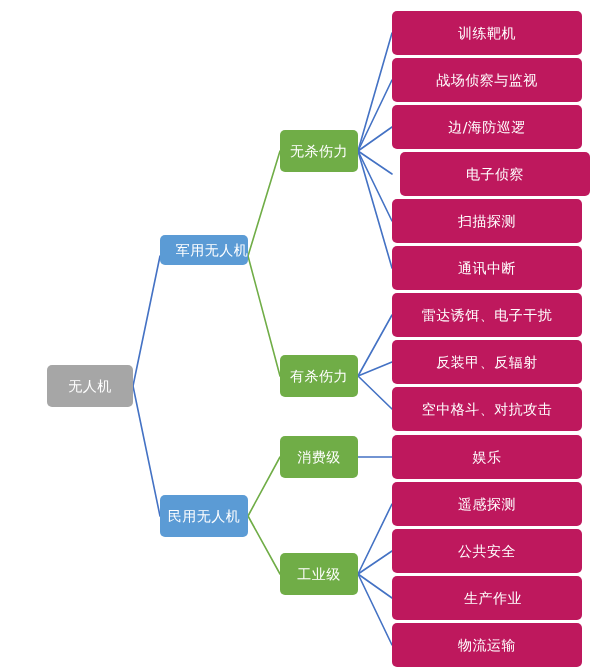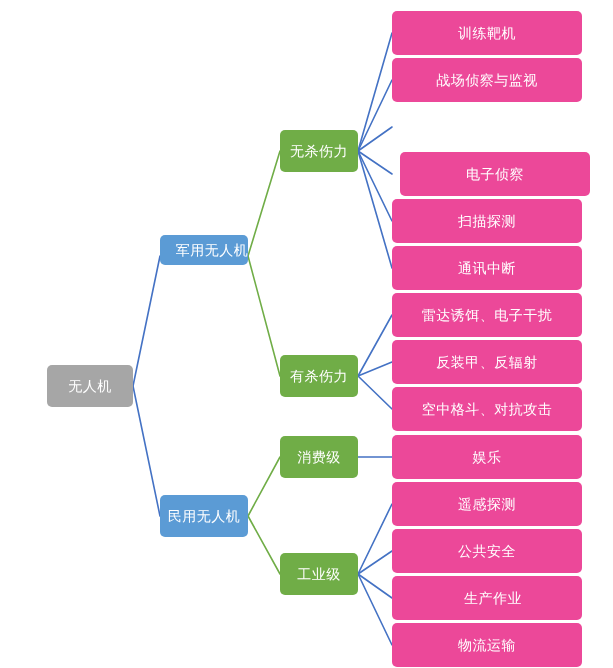--- a/index.html
+++ b/index.html
@@ -42,21 +42,21 @@
   .node-root {
     background: #a6a6a6;
   }
   .node-l2 {
     background: #5b9bd5;
   }
   .node-l3 {
     background: #70ad47;
   }
   .node-leaf {
-    background: #ec4899;
+    background: #be185d;
   }
   .node-label {
     display: block;
   }
 </style>
 </head>
 <body>
 
 <div id="canvas">
 
@@ -115,20 +115,23 @@
   <div class="node node-l3" style="left:280px; top:553px; width:78px; height:42px;">
     <span class="node-label">工业级</span>
   </div>
 
   <div class="node node-leaf" style="left:392px; top:11px; width:190px; height:44px;">
     <span class="node-label">训练靶机</span>
   </div>
   <div class="node node-leaf" style="left:392px; top:58px; width:190px; height:44px;">
     <span class="node-label">战场侦察与监视</span>
   </div>
+  <div class="node node-leaf" style="left:392px; top:105px; width:190px; height:44px;">
+    <span class="node-label">边/海防巡逻</span>
+  </div>
   <div class="node node-leaf" style="left:392px; top:152px; width:190px; height:44px;margin-left:8px;">
     <span class="node-label">电子侦察</span>
   </div>
   <div class="node node-leaf" style="left:392px; top:199px; width:190px; height:44px;">
     <span class="node-label">扫描探测</span>
   </div>
   <div class="node node-leaf" style="left:392px; top:246px; width:190px; height:44px;">
     <span class="node-label">通讯中断</span>
   </div>
   <div class="node node-leaf" style="left:392px; top:293px; width:190px; height:44px;">

